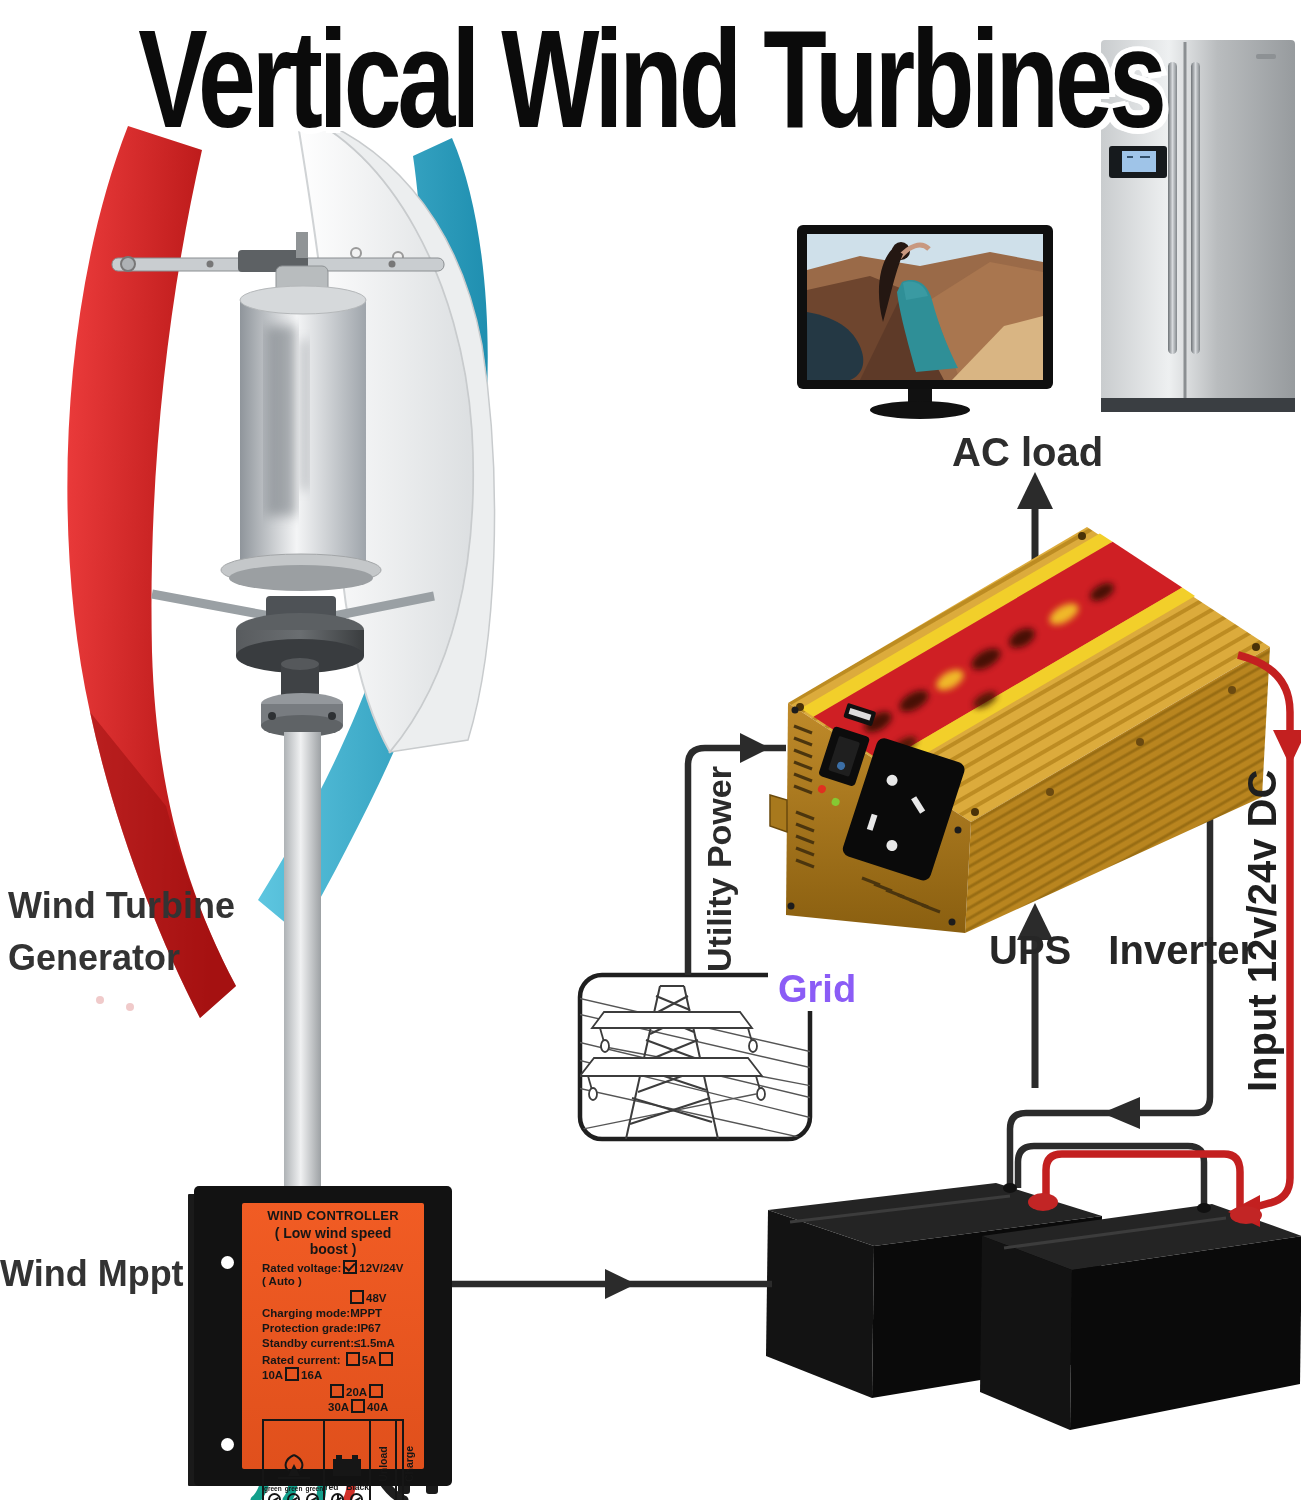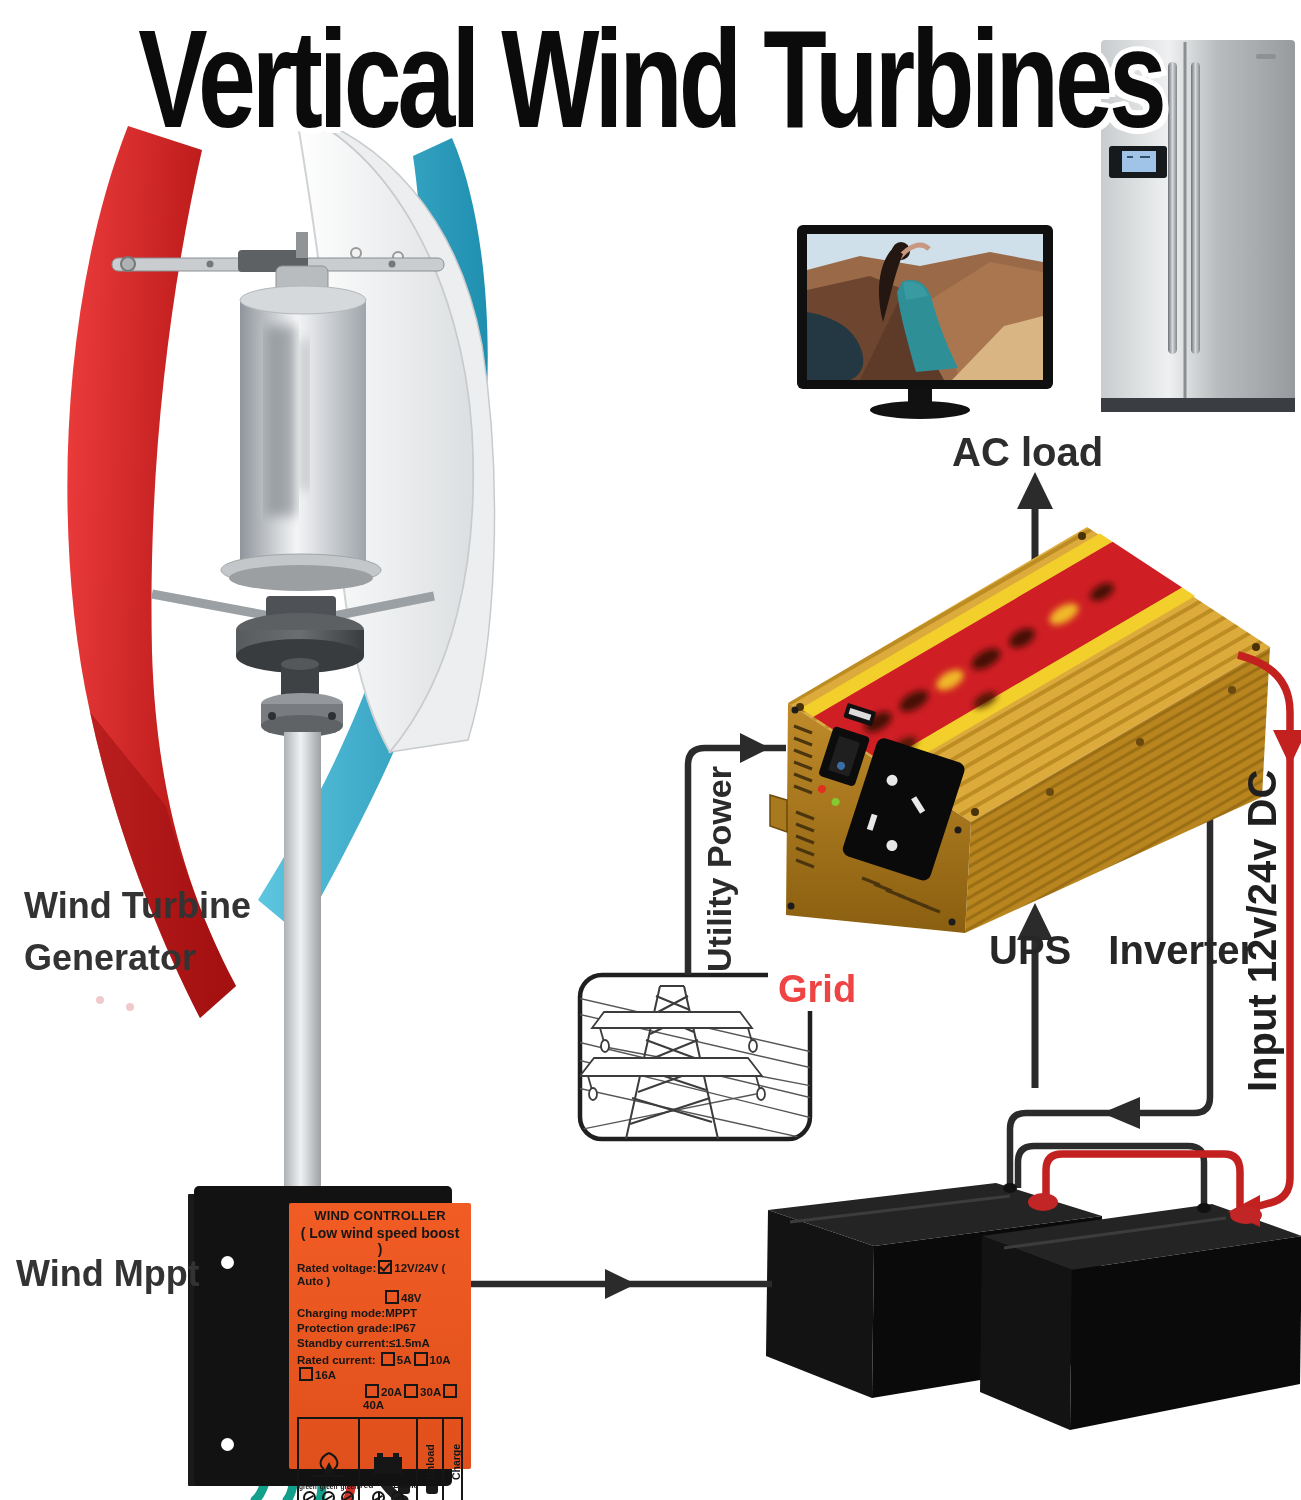--- a/index.html
+++ b/index.html
@@ -10,52 +10,52 @@
 
   
   .title{position:absolute;left:0;right:0;top:0;z-index:6;text-align:center;
     font-size:104px;font-weight:900;letter-spacing:-4px;color:#0b0b0b;
     transform:scale(1.0,1.34);transform-origin:top center;white-space:nowrap;
     text-shadow:4px 0 0 #fff,-4px 0 0 #fff,0 4px 0 #fff,0 -4px 0 #fff,
       3px 3px 0 #fff,-3px -3px 0 #fff,3px -3px 0 #fff,-3px 3px 0 #fff,6px 3px 0 #fff,-6px 3px 0 #fff;}
 
   
   .lbl{position:absolute;z-index:5;font-weight:700;color:#2d2d2d;white-space:nowrap;}
-  .lbl-2line{line-height:52px;font-size:36px;font-weight:700;color:#333;margin-left:16px;}
+  .lbl-2line{line-height:52px;font-size:36px;font-weight:700;color:#333;}
   .vtext{position:absolute;z-index:5;font-weight:700;white-space:nowrap;
          transform:rotate(-90deg);transform-origin:0 0;}
 
   .grid-label{background:#fff;padding:0 10px;}
 
   
   .controller{position:absolute;left:194px;top:1186px;width:258px;height:300px;z-index:4;
     background:#121212;border-radius:5px;box-shadow:-10px 4px 0 -4px #1a1a1a;}
   .ctrl-hole{position:absolute;width:13px;height:13px;border-radius:50%;background:#fff;left:27px;}
   .hole-top{top:70px;} .hole-bot{top:252px;}
   .ctrl-panel{position:absolute;left:48px;top:17px;width:182px;height:266px;
     background:linear-gradient(180deg,#f15c24,var(--accent-orange,#e04e1a));
-    border-radius:2px;color:#161616;font-size:11.5px;font-weight:700;padding:4px 8px;box-sizing:border-box;margin-left:47px;}
+    border-radius:2px;color:#161616;font-size:11.5px;font-weight:700;padding:4px 20px;box-sizing:border-box;}
   .ctrl-title{text-align:center;font-size:13px;letter-spacing:.2px;margin-top:1px;}
   .ctrl-sub{text-align:center;font-size:14px;margin:2px 0 3px 0;}
   .ctrl-row{margin:2px 0;line-height:13px;}
   .ind{margin-left:86px;}
   .ind2{margin-left:66px;}
   .cb{display:inline-block;width:10px;height:10px;border:2px solid #161616;vertical-align:-2px;
       margin:0 2px;position:relative;background:transparent;}
   .cb.checked::after{content:"";position:absolute;left:0px;top:1px;width:8px;height:4px;
       border-left:2px solid #161616;border-bottom:2px solid #161616;transform:rotate(-48deg);}
   .ctrl-terms{display:flex;border:2px solid #161616;height:88px;margin-top:5px;}
   .tcol{display:flex;flex-direction:column;align-items:center;justify-content:flex-end;
         border-right:2px solid #161616;padding-bottom:3px;}
   .tcol:last-child{border-right:none;}
   .col-a{flex:1.35;} .col-b{flex:1.05;}
   .vcell{width:24px;align-items:center;justify-content:center;}
   .vcell span{transform:rotate(-90deg);font-size:10.5px;font-weight:700;white-space:nowrap;}
   .tlabels{display:flex;gap:3px;font-size:6.5px;font-weight:700;margin:2px 0 1px 0;}
-  .tlabels2{display:flex;gap:20px;font-size:8.5px;font-weight:700;margin:2px 0 1px 0;}
+  .tlabels2{display:flex;gap:8px;font-size:8.5px;font-weight:700;margin:2px 0 1px 0;}
   .screws{display:flex;gap:6px;}
   .screw{width:13px;height:13px;border:2px solid #161616;border-radius:50%;position:relative;box-sizing:border-box;}
   .screw::after{content:"";position:absolute;left:0px;top:3.5px;width:9px;height:2px;background:#161616;transform:rotate(-30deg);}
   .screw.plus::before{content:"";position:absolute;left:3.5px;top:0px;width:2px;height:9px;background:#161616;}
   .term-icon{margin-bottom:1px;}
 </style>
 </head>
 <body>
 
 <div class="stage">
@@ -395,21 +395,21 @@
     <div>Wind Turbine</div>
     <div>Generator</div>
   </div>
 
   <div class="lbl" style="left:952px;top:430px;font-size:40px;">AC load</div>
 
   <div class="lbl" style="left:945px;top:928px;font-size:40px;word-spacing:26px;color:#262626;margin-left:44px;">UPS Inverter</div>
 
   <div class="vtext" style="left:700px;top:972px;font-size:34px;color:#2b2b2b;">Utility Power</div>
 
-  <div class="lbl grid-label" style="left:768px;top:968px;font-size:38px;color:#ef4444;">Grid</div>
+  <div class="lbl grid-label" style="left:768px;top:968px;font-size:38px;color:#8b5cf6;">Grid</div>
 
   <div class="vtext" style="left:1240px;top:1092px;font-size:40px;color:#1f1f1f;">Input 12v/24v DC</div>
 
   <div class="lbl lbl-2line" style="left:0;top:1248px;">
     <div>Wind Mppt</div>
   </div>
 
 
   <div class="controller">
     <div class="ctrl-hole hole-top"></div>

